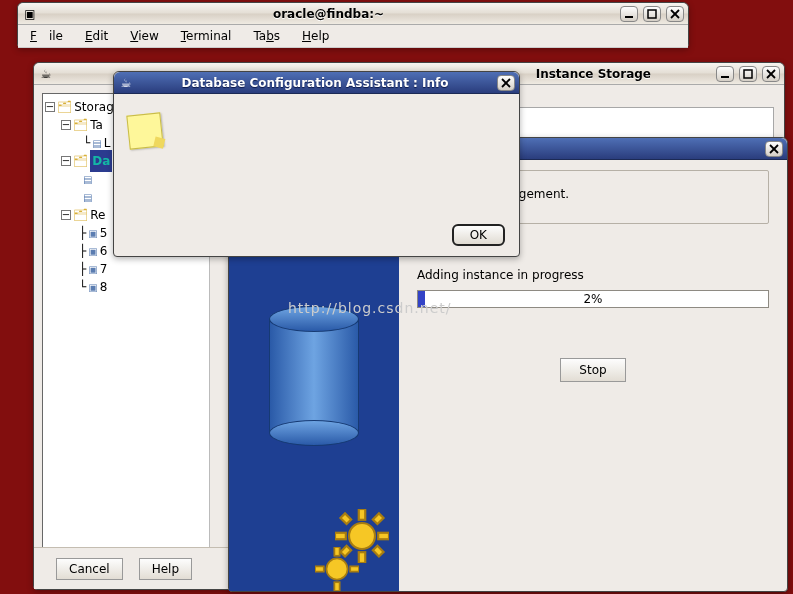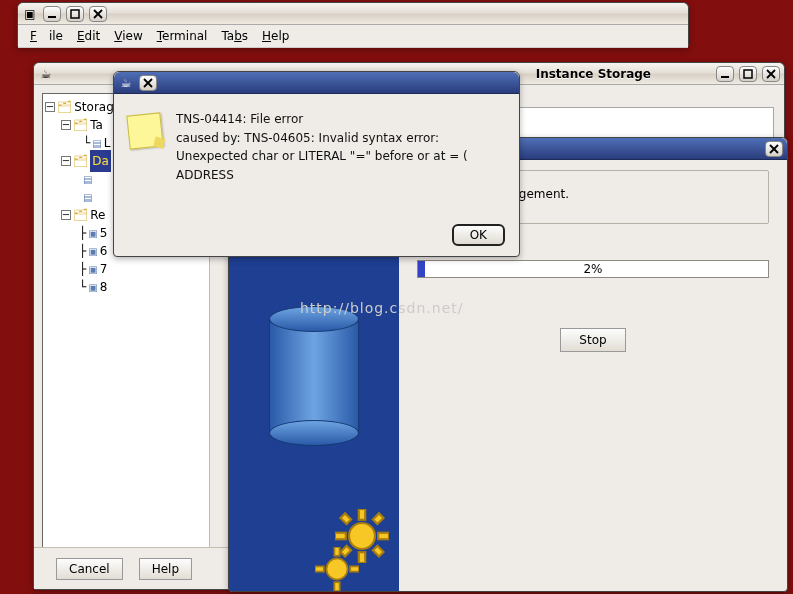--- a/index.html
+++ b/index.html
@@ -55,21 +55,21 @@
     margin-left: 1px;
   }
   .tb-btn svg { width: 10px; height: 10px; }
 
   
   .terminal {
     left: 17px; top: 2px; width: 672px; height: 46px;
   }
   .menubar {
     display: flex;
-    gap: 2px;
+    gap: 10px;
     padding: 2px 6px;
     background: #efebe7;
     border-bottom: 1px solid #ccc;
   }
   .menubar span { padding: 2px 6px; }
   .menubar span u { text-decoration: underline; }
 
   
   .storage-win {
     left: 33px; top: 62px; width: 752px; height: 528px;
@@ -90,21 +90,21 @@
   }
   .tree-panel .row { white-space: nowrap; display:flex; align-items:center; gap:2px; height:18px;}
   .spc { display:inline-block; }
   .toggle {
     width: 10px;height:10px;border:1px solid #777;background:#fff;
     display:inline-flex;align-items:center;justify-content:center;
     font-size:10px;line-height:10px;
   }
   .folder-icon { color:#d9b13a; }
   .node-icon { color:#5b7db1; font-size:10px;}
-  .tree-sel { background:#2b3b8f; color:#fde047; padding: 4px 2px;}
+  .tree-sel { background:#2b3b8f; color:#14b8a6; padding: 4px 2px; font-weight: bold;}
   .tree-buttons { display:flex; gap:6px; margin-top:8px; justify-content:center;}
   .btn {
     border:1px solid #999; border-radius:0;
     background: linear-gradient(#fdfdfd,#e2ddd4);
     padding: 3px 12px;
     cursor: default;
     font-size:12px;
   }
   .storage-right { flex:1; padding: 6px 10px 0 4px; display:flex; flex-direction:column; }
   .table {
@@ -239,20 +239,21 @@
     position:absolute; width:54px; height:54px;
     fill:#f6c725; stroke:#a87d10; stroke-width:2;
   }
 </style>
 </head>
 <body>
 
 <div class="window terminal">
   <div class="titlebar">
     <div class="tb-icon">▣</div>
+    <div class="title">oracle@findba:~</div>
     <div class="tb-btn">
         <svg viewBox="0 0 10 10">
           <line x1="1" y1="8" x2="9" y2="8" stroke="#000" stroke-width="2"></line>
         </svg>
       </div>
     <div class="tb-btn">
         <svg viewBox="0 0 10 10">
           <rect x="1" y="1" width="8" height="8" fill="none" stroke="#000" stroke-width="1.5"></rect>
         </svg>
       </div>
@@ -415,50 +416,48 @@
             <rect x="0" y="22" width="10" height="6"></rect>
             <rect x="40" y="22" width="10" height="6"></rect>
           </g>
         </svg>
     </div>
     <div class="prog-right">
       <div class="group">
         <div class="group-title">Instance</div>
         <div>Instance management.</div>
       </div>
+      <div class="prog-label">Adding instance in progress</div>
       <div class="progressbar">
         <div class="fill"></div>
         <div class="pct">2%</div>
       </div>
       <div class="logline">
       </div>
       <div class="stop-row">
         <div class="btn" style="padding:4px 18px;">Stop</div>
       </div>
     </div>
   </div>
 </div>
 
-<div class="watermark" style="left:300px; top:300px;">http://blog.csdn.net/</div>
+<div class="watermark" style="left:288px; top:300px;">http://blog.csdn.net/</div>
 
 <div class="window info-win">
   <div class="titlebar">
     <div class="tb-icon" style="color:#fff">☕</div>
+    <div class="title">Database Configuration Assistant : Info</div>
     <div class="tb-btn">
         <svg viewBox="0 0 10 10">
           <line x1="1" y1="1" x2="9" y2="9" stroke="#000" stroke-width="1.8"></line>
           <line x1="9" y1="1" x2="1" y2="9" stroke="#000" stroke-width="1.8"></line>
         </svg>
       </div>
   </div>
   <div class="info-body">
     <div class="info-top">
       <div class="sticky"></div>
-      <div class="info-msg">TNS-04414: File error
-   caused by: TNS-04605: Invalid syntax error:
-Unexpected char or LITERAL "=" before or at  = (
-ADDRESS</div>
     </div>
     <div class="info-btnrow">
       <div class="ok-btn">OK</div>
     </div>
   </div>
 </div>
 
 </body></html>

